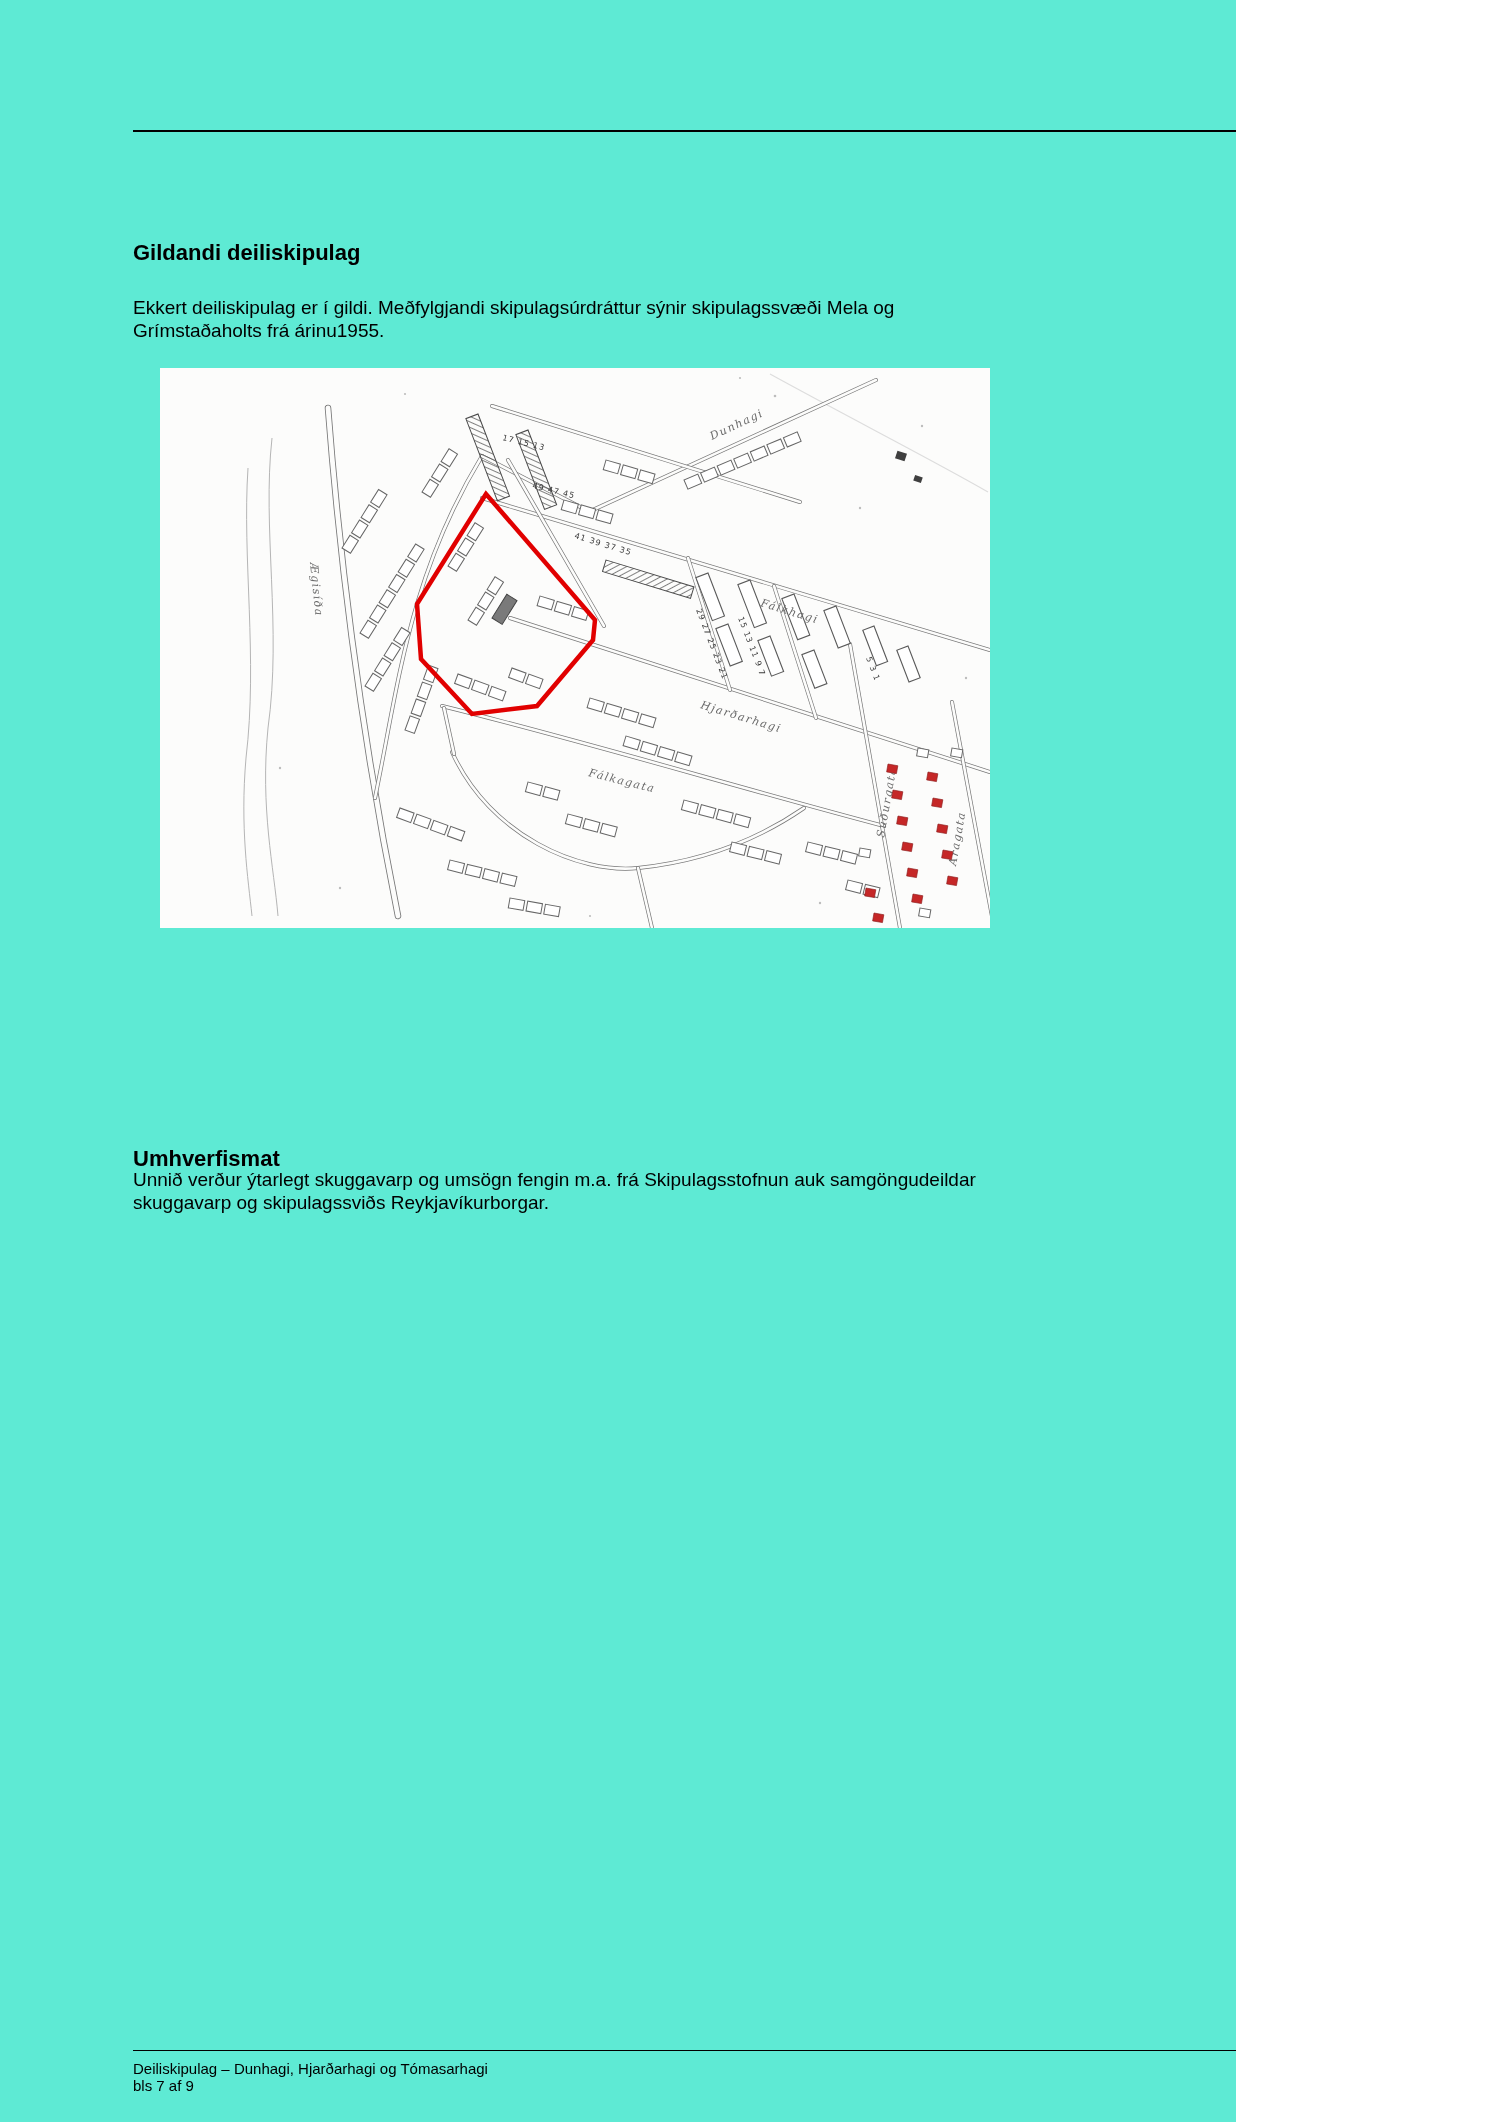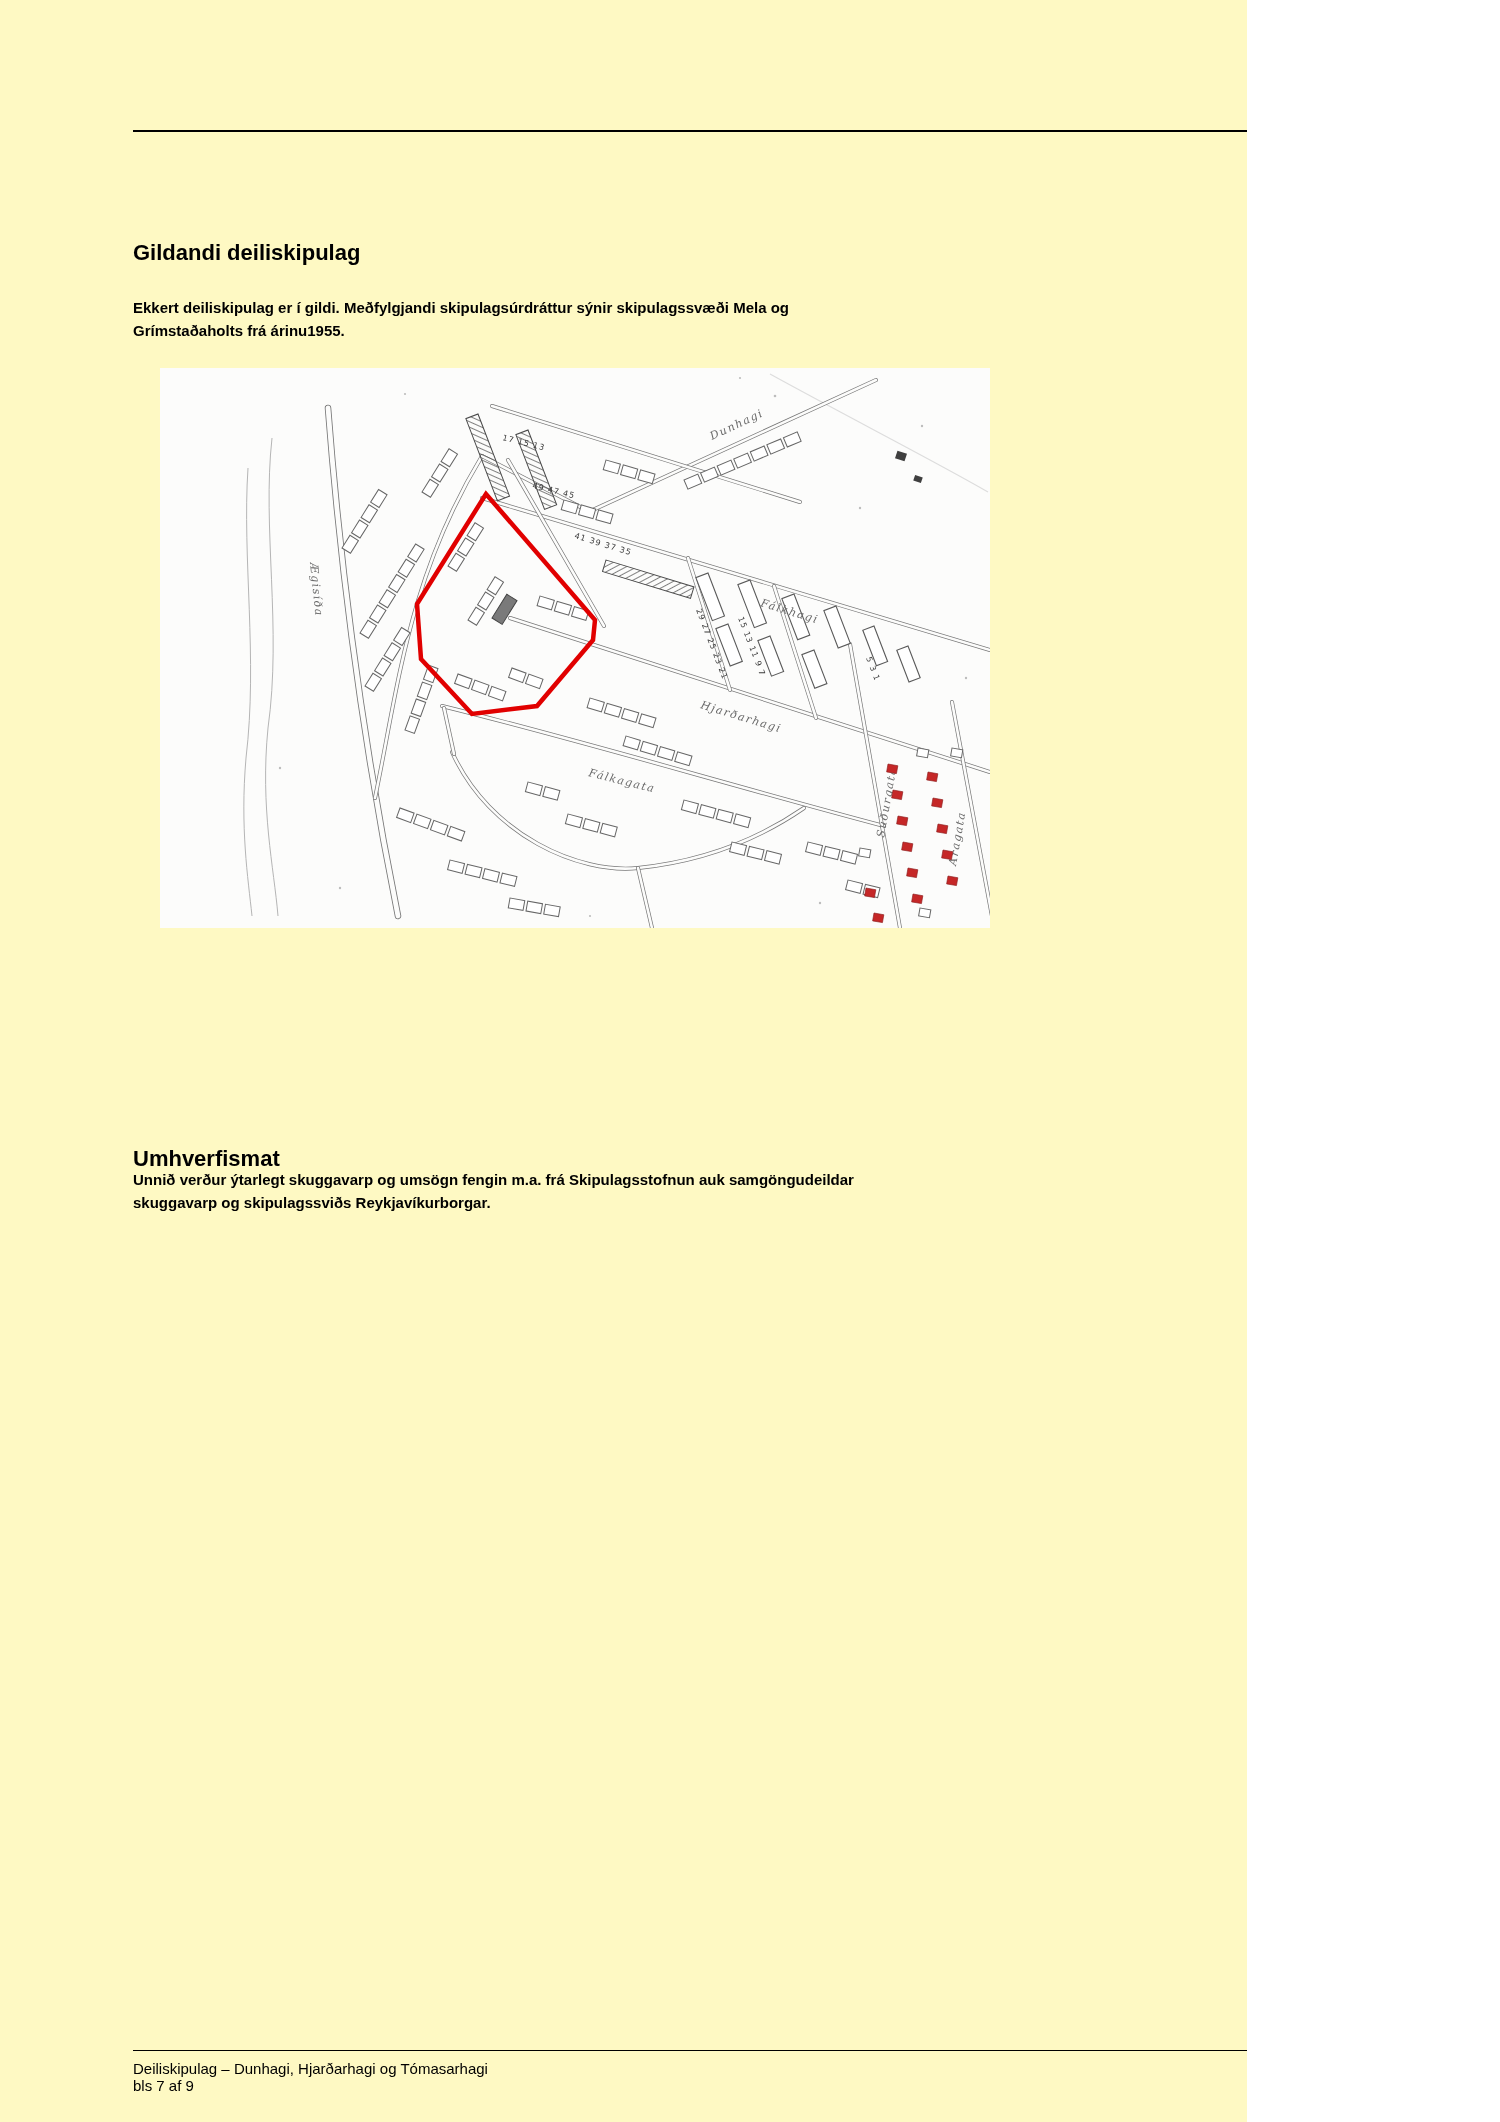--- a/index.html
+++ b/index.html
@@ -1,26 +1,26 @@
 <!DOCTYPE html>
 <html><head>
 <meta charset="utf-8">
 <style>
   html,body { margin:0; padding:0; background:#ffffff; }
   .page {
-    position:relative; width:1236px; height:2122px; background:#fef9c3;
-    font-family:"Liberation Sans", sans-serif; color:#000; overflow:hidden;padding-left:11px;
+    position:relative; width:1236px; height:2122px; background:#5eead4;
+    font-family:"Liberation Sans", sans-serif; color:#000; overflow:hidden;
   }
   .rule { position:absolute; left:133px; width:1234px; background:#000; }
   .top-rule { top:130px; height:2px; }
   .footer-rule { top:2050px; height:1px; }
   h1.doc-h { position:absolute; left:133px; margin:0; font-size:22px; font-weight:bold; }
   .h-gildandi { top:240px; }
   .h-umhverfismat { top:1146px;text-align:center; }
-  .para { position:absolute; left:133px; font-size:15px; line-height:23px;font-weight:bold; }
+  .para { position:absolute; left:133px; font-size:19px; line-height:23px; }
   .p-intro { top:296px; }
   .p-umhverfismat { top:1180px; }
   .p-skuggavarp { top:1168px; }
   figure.mapfig { position:absolute; left:160px; top:368px; width:830px; height:560px; margin:0; }
   .footer { position:absolute; left:133px; top:2060px; width:1234px; display:flex;
             justify-content:space-between; font-size:15px;flex-direction:column; }
 
   
   .casing { fill:none; stroke:#777; stroke-width:4; stroke-linecap:round; }
   .inner  { fill:none; stroke:#fcfcfb; stroke-width:2.6; stroke-linecap:round; }

